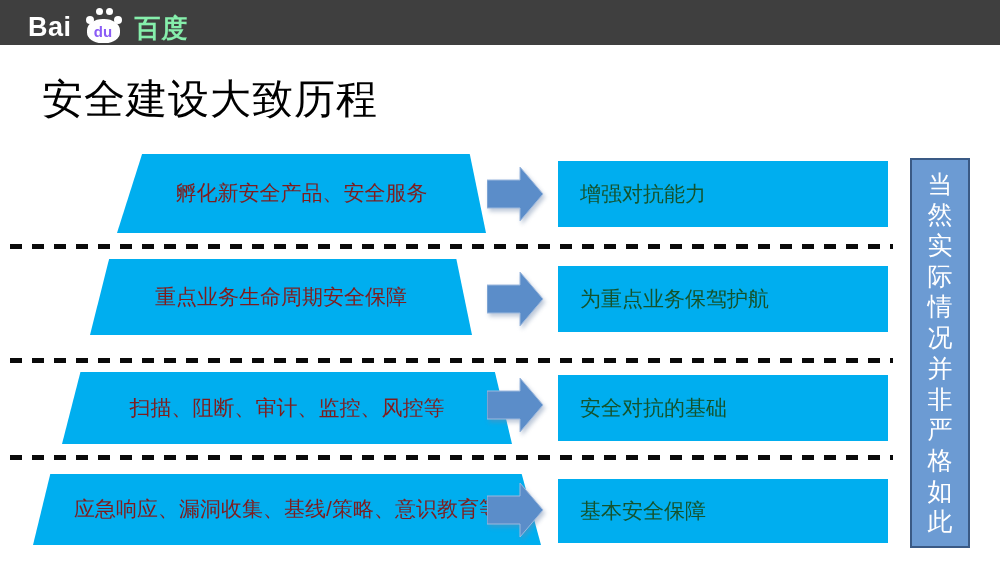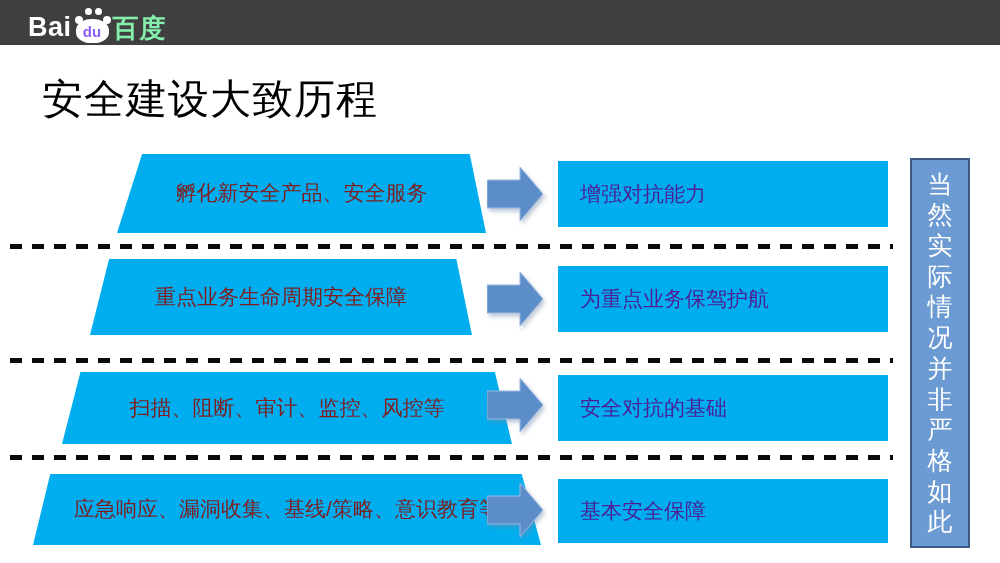--- a/index.html
+++ b/index.html
@@ -2,21 +2,21 @@
 <html><head>
 <meta charset="utf-8">
 <style>
   html,body{margin:0;padding:0;background:#888;}
   .slide{
     position:relative;width:1000px;height:563px;background:#ffffff;
     font-family:"Liberation Sans",sans-serif;overflow:hidden;margin:0 auto;
   }
   
   .header-bar{position:absolute;left:0;top:0;width:1000px;height:45px;background:#3f3f3f;}
-  .logo{position:absolute;left:28px;top:7px;display:flex;align-items:flex-end;gap:1px;}
+  .logo{position:absolute;left:28px;top:7px;display:flex;align-items:flex-end;gap:12px;}
   .logo-bai{color:#fff;font-size:27px;font-weight:bold;line-height:1;letter-spacing:0.5px;}
   .paw{position:relative;width:37px;height:36px;margin:0 1px -2px 1px;}
   .paw .toe{position:absolute;background:#fff;border-radius:50%;}
   .paw .toe1{width:8px;height:8px;left:1px;top:9px;}
   .paw .toe2{width:7px;height:7px;left:11px;top:1px;}
   .paw .toe3{width:7px;height:7px;left:21px;top:1px;}
   .paw .toe4{width:8px;height:8px;left:29px;top:9px;}
   .paw .pad{
     position:absolute;left:2px;top:12px;width:33px;height:24px;background:#fff;
     border-radius:48% 48% 44% 44%;display:flex;align-items:center;justify-content:center;
@@ -42,21 +42,21 @@
   .trap4{left:33px;top:474px;width:444px;height:71px;padding:0 32px;
          clip-path:polygon(3.4% 0,96.2% 0,100% 100%,0 100%);}
   
   .arrow{position:absolute;width:58px;height:60px;filter:drop-shadow(2px 3px 2px rgba(110,135,170,0.45));}
   .arrow1{left:487px;top:164px;}
   .arrow2{left:487px;top:269px;}
   .arrow3{left:487px;top:375px;}
   .arrow4{left:487px;top:480px;}
   
   .result{
-    position:absolute;left:558px;width:330px;background:#00AEEF;color:#4c1d95;
+    position:absolute;left:558px;width:330px;background:#00AEEF;color:#14532d;
     font-size:21px;display:flex;align-items:center;padding-left:22px;box-sizing:border-box;
   }
   .result1{top:161px;height:66px;}
   .result2{top:266px;height:66px;}
   .result3{top:375px;height:66px;}
   .result4{top:479px;height:64px;}
   
   .dash{
     position:absolute;left:10px;width:883px;height:5px;
     background:repeating-linear-gradient(90deg,#0a0a0a 0 12px,transparent 12px 22px);

